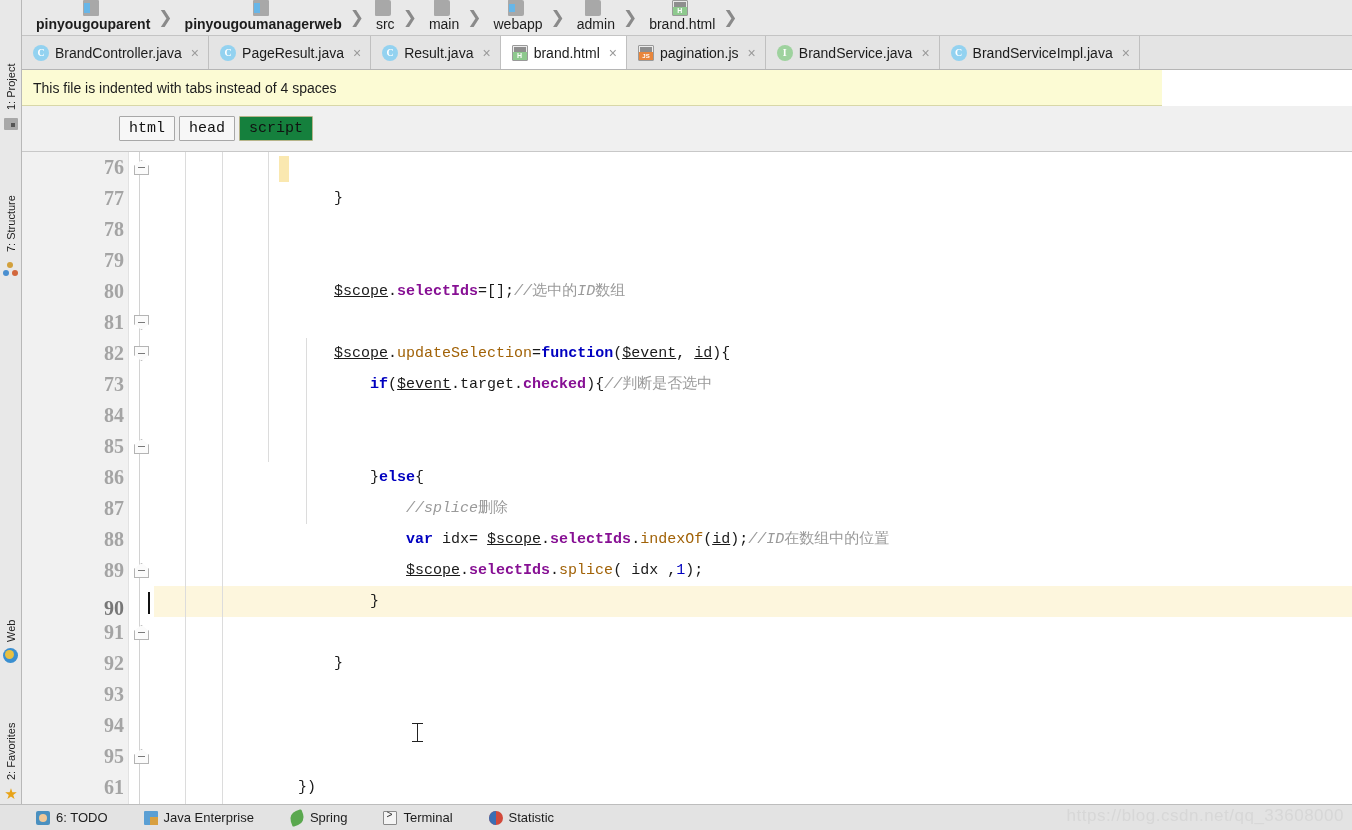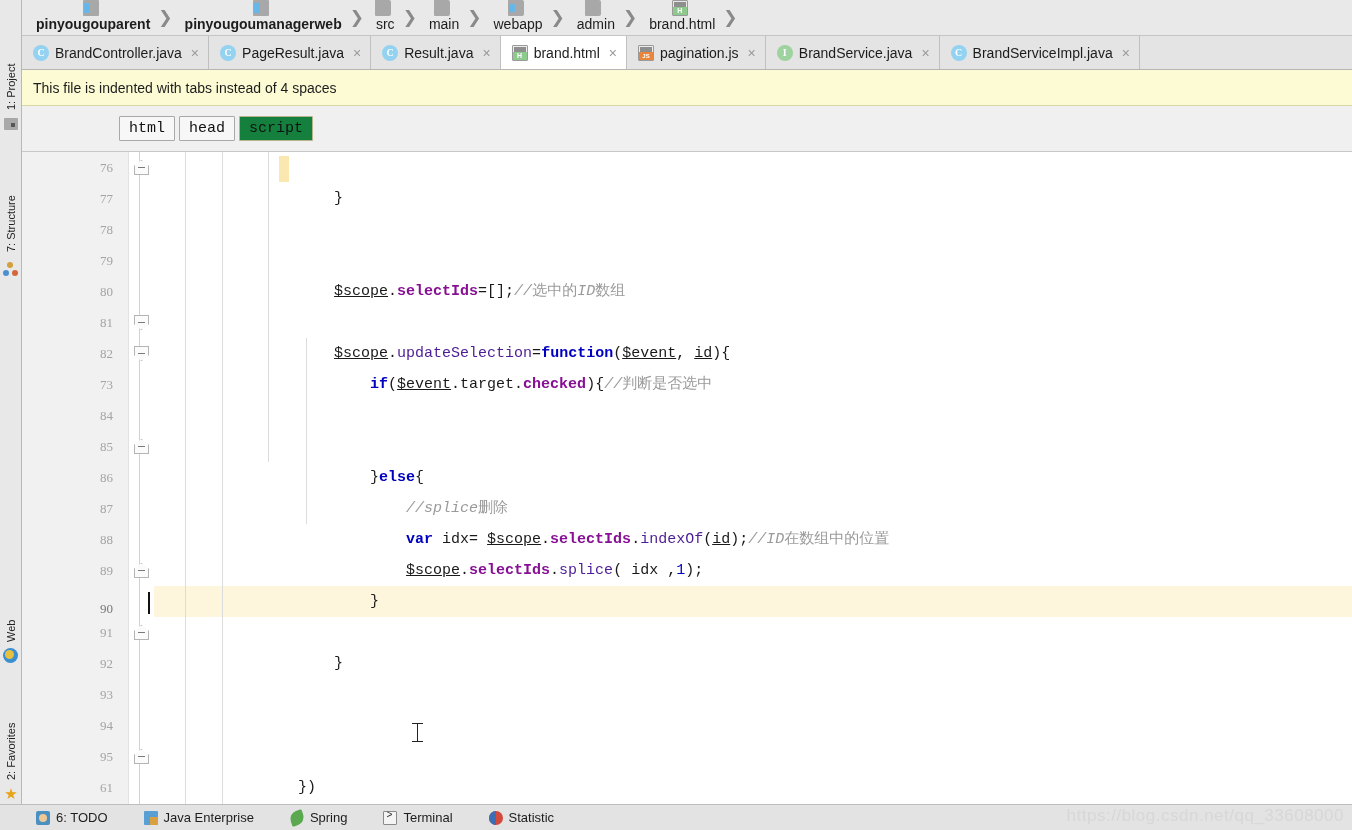--- a/index.html
+++ b/index.html
@@ -152,21 +152,21 @@
   }
   .ficon-js::after {
     content: "JS"; position: absolute; left: 0; top: 6px;
     width: 14px; height: 8px; background: #e8863c; color: #fff;
     font-size: 6px; font-weight: bold; line-height: 8px; text-align: center;
   }
 
   
   .notif {
     position: absolute; left: 22px; top: 70px;
-    width: 1330px; height: 36px;
+    width: 1140px; height: 36px;
     background: #fcfbd4;
     border-bottom: 1px solid #d8d7a8;
     display: flex; align-items: center;
     padding-left: 11px;
   }
   .notif span { font-size: 14px; color: #1d1d1d; }
 
   
   .structbar {
     position: absolute; left: 22px; top: 106px;
@@ -206,26 +206,27 @@
     position: absolute; left: 107px; top: 0;
     width: 25px; height: 652px;
     background: #ffffff;
   }
   .foldline {
     position: absolute; left: 10px; top: 0;
     width: 1px; height: 652px;
     background: #d2d2d2;
   }
   .lnum {
-    position: absolute; right: 15px;
+    position: absolute; right: 4px;
     font-family: "Liberation Serif", serif;
-    font-size: 13px;
+    font-size: 20px;
     color: #a4a4a4;
     line-height: 31px;
     height: 31px;
+    font-weight: bold;
   }
   .lnum.cur { color: #777; margin-top: 7px; }
 
   .codearea {
     position: absolute; left: 132px; top: 0;
     width: 1198px; height: 652px;
   }
   .cline {
     position: absolute; left: 0; width: 1198px; height: 31px;
     line-height: 31px;
@@ -239,21 +240,21 @@
     background: #fdf6dd;
   }
   .indent-guide {
     position: absolute; top: 0; width: 1px; height: 652px;
     background: #dcdcdc;
   }
 
   
   .kw   { color: #0000c0; font-weight: bold; }
   .fld  { color: #871094; font-weight: bold; }
-  .prop { color: #4c1d95; }
+  .prop { color: #a16207; }
   .cmt  { color: #9a9a9a; font-style: italic; }
   .num  { color: #0000c0; }
   .idt  { color: #1a1a1a; text-decoration: underline; }
   .plain{ color: #1a1a1a; }
   .cmt-cn { font-style: normal; }
 
   
   .brace-hl {
     position: absolute;
     background: #fae8b0;

